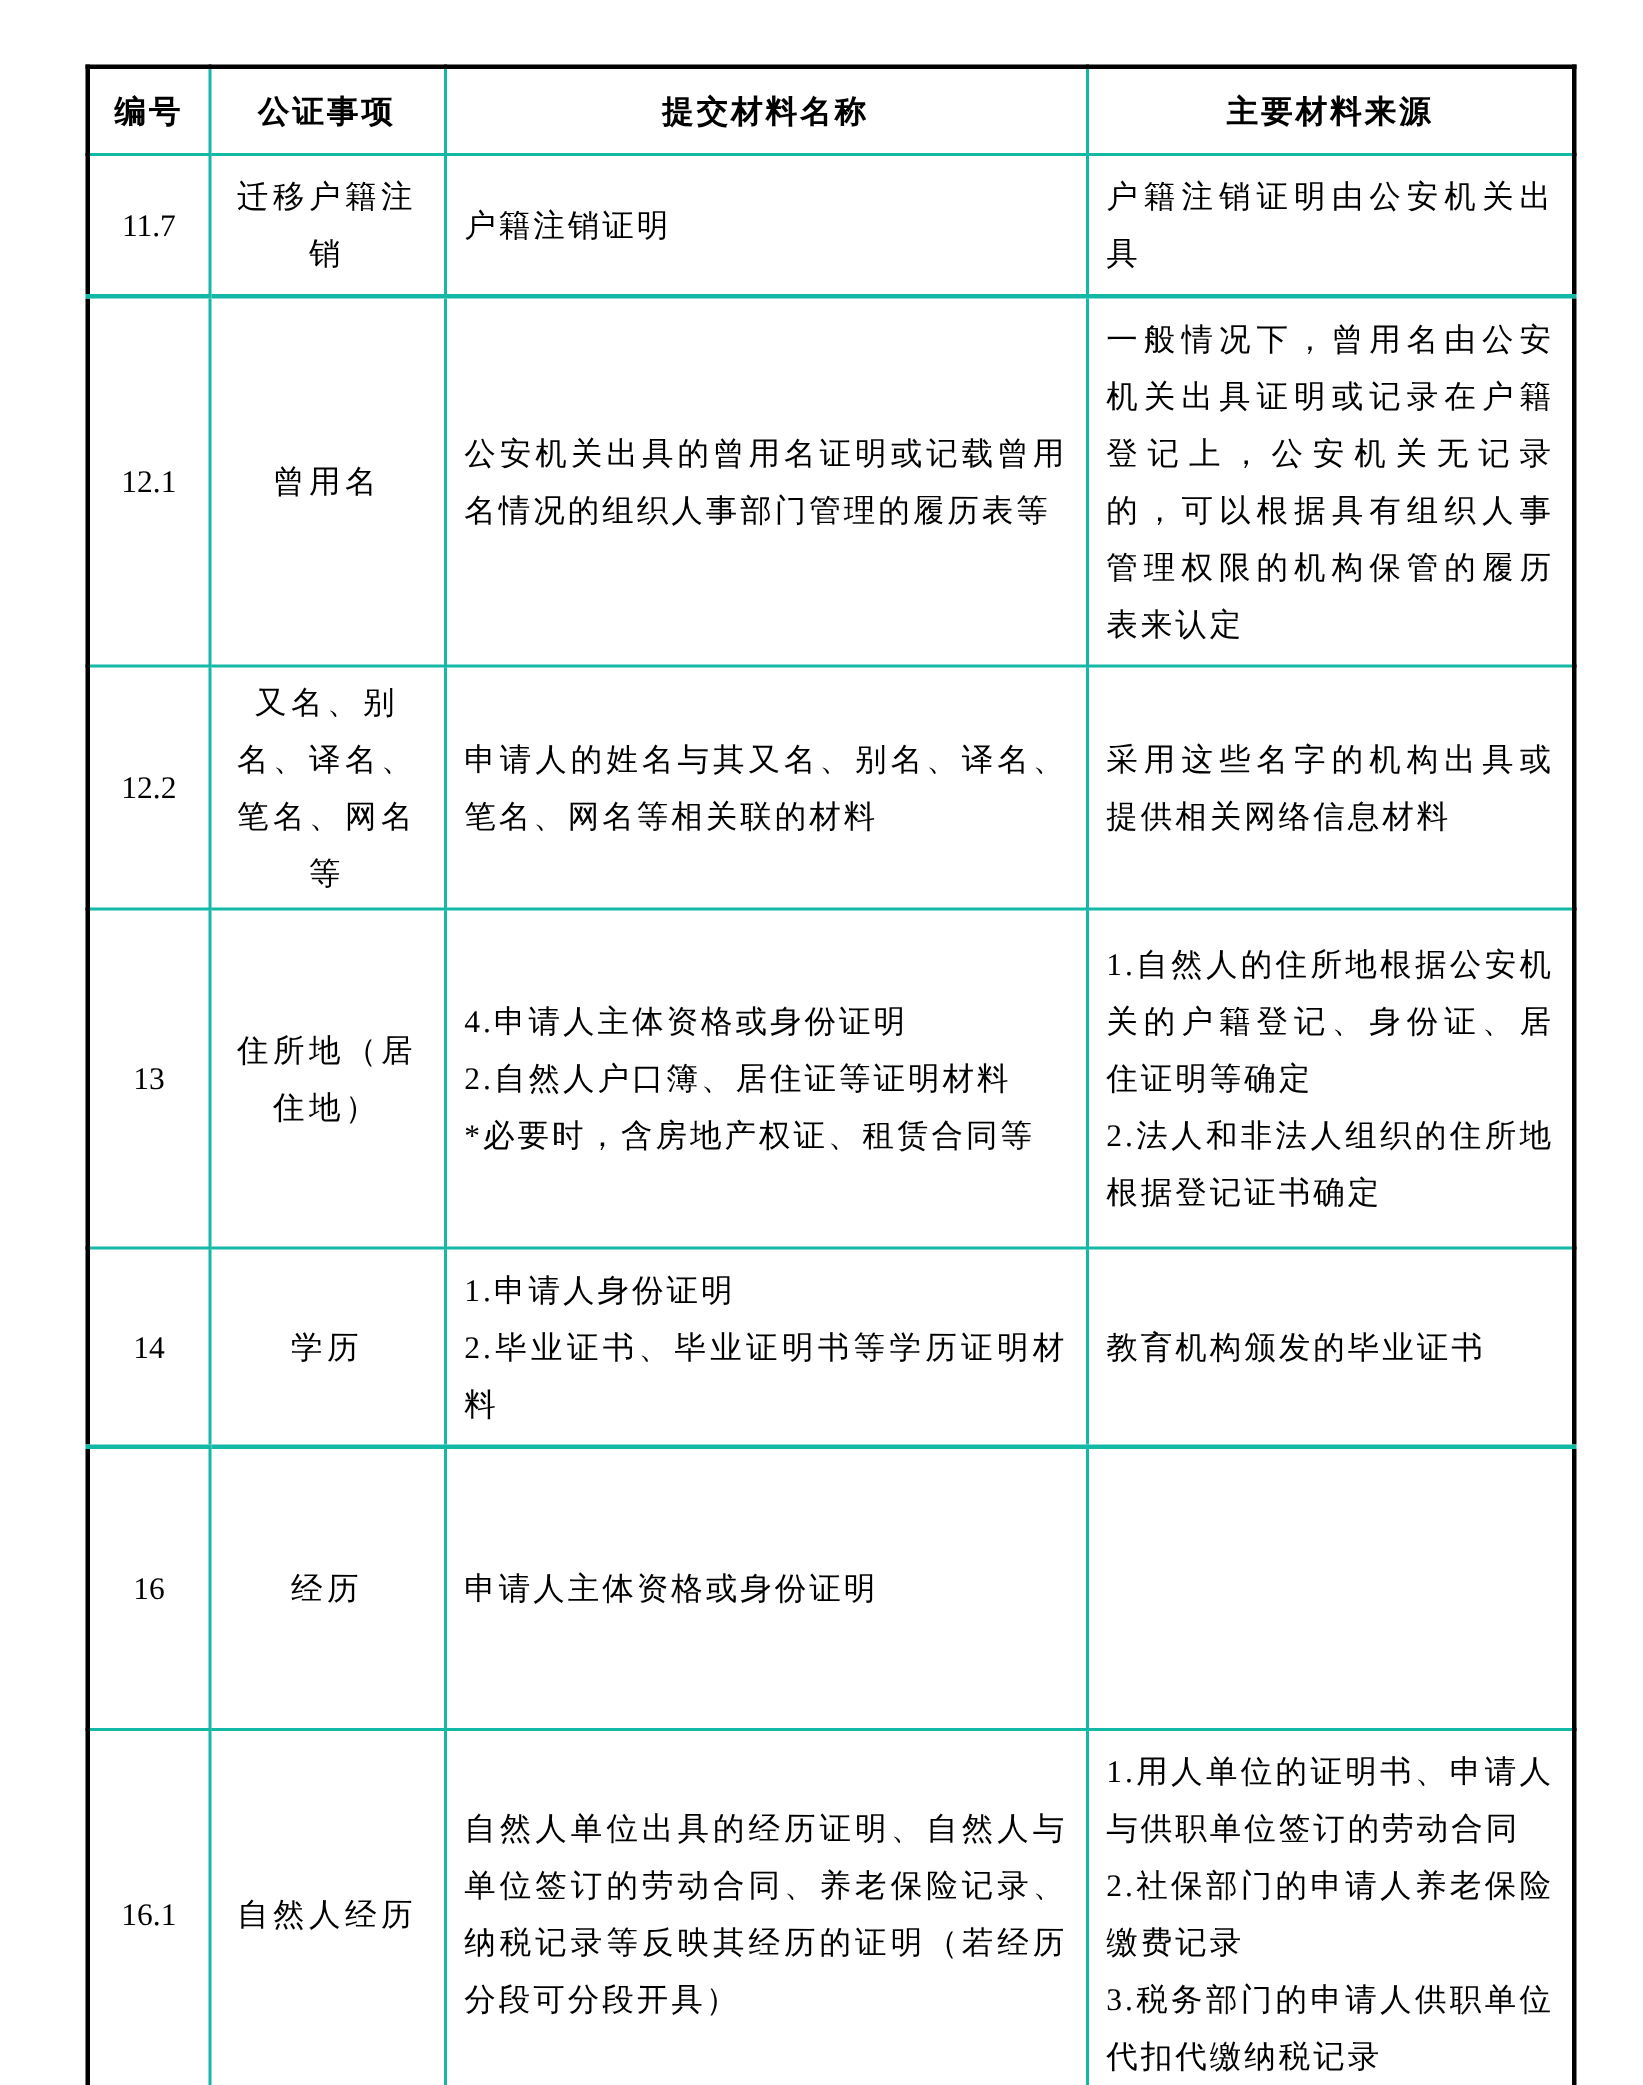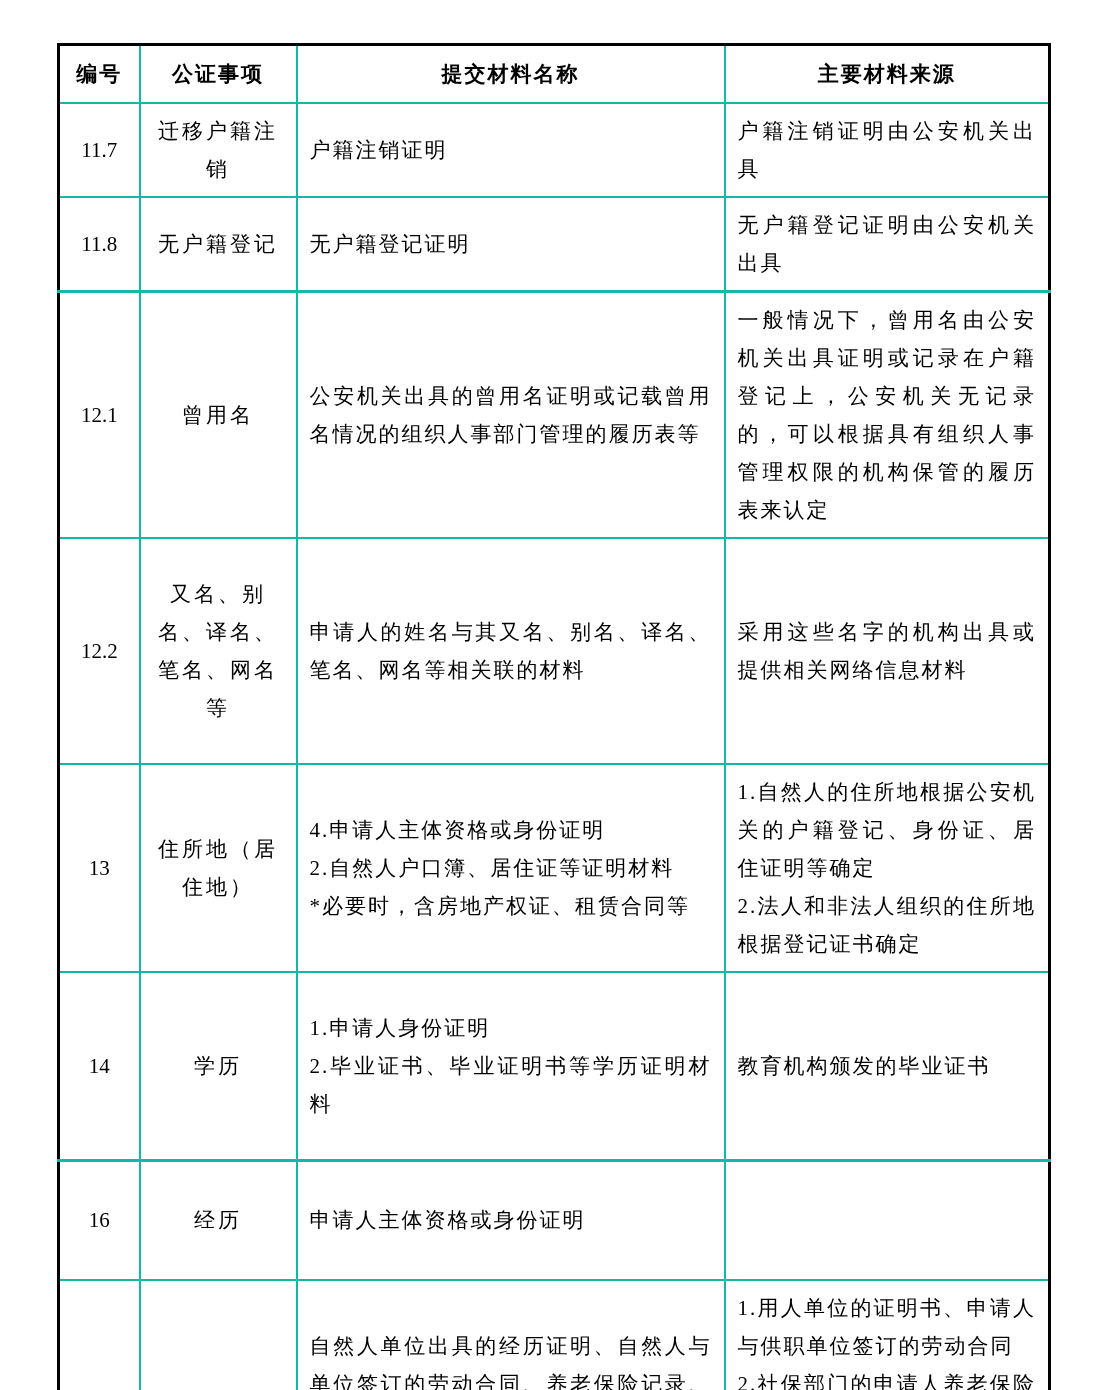--- a/index.html
+++ b/index.html
@@ -103,26 +103,20 @@
         <th>主要材料来源</th>
       </tr>
     </thead>
     <tbody>
       <tr>
         <td class="c-id">11.7</td>
         <td class="c-item">迁移户籍注销</td>
         <td class="c-mat">户籍注销证明</td>
         <td class="c-src">户籍注销证明由公安机关出具</td>
       </tr>
-      <tr>
-        <td class="c-id">11.8</td>
-        <td class="c-item">无户籍登记</td>
-        <td class="c-mat">无户籍登记证明</td>
-        <td class="c-src">无户籍登记证明由公安机关出具</td>
-      </tr>
       <tr class="thick-top">
         <td class="c-id">12.1</td>
         <td class="c-item">曾用名</td>
         <td class="c-mat">公安机关出具的曾用名证明或记载曾用名情况的组织人事部门管理的履历表等</td>
         <td class="c-src">一般情况下，曾用名由公安机关出具证明或记录在户籍登记上，公安机关无记录的，可以根据具有组织人事管理权限的机构保管的履历表来认定</td>
       </tr>
       <tr>
         <td class="c-id">12.2</td>
         <td class="c-item">又名、别名、译名、笔名、网名等</td>
         <td class="c-mat">申请人的姓名与其又名、别名、译名、笔名、网名等相关联的材料</td>

